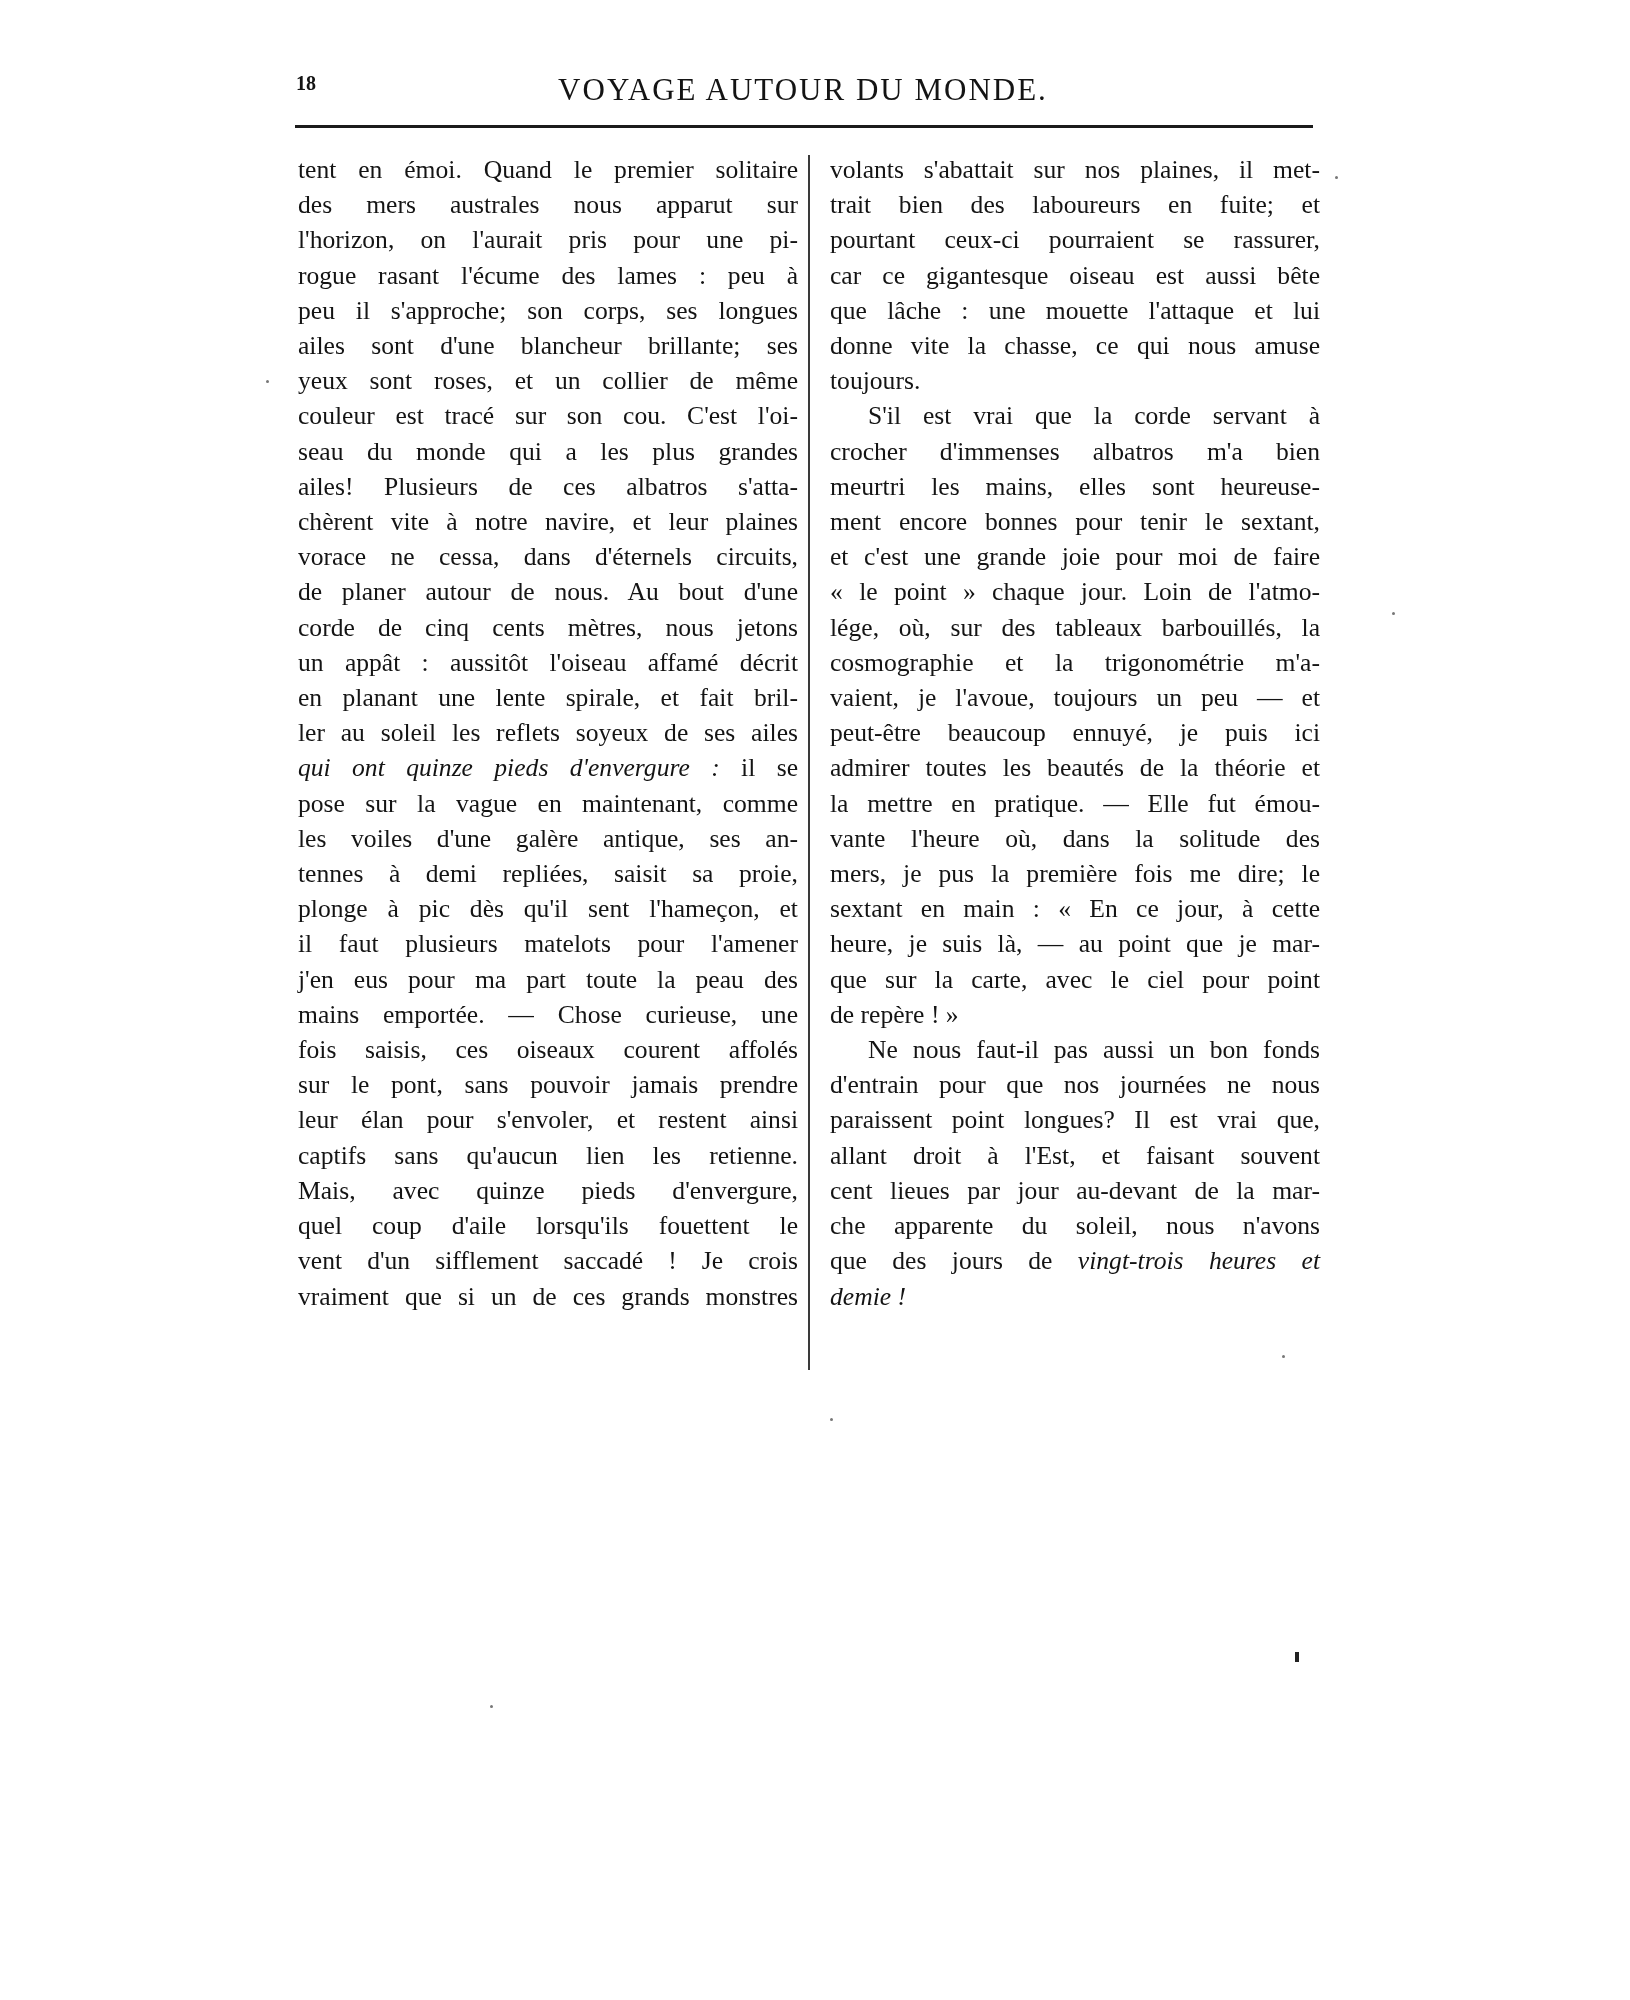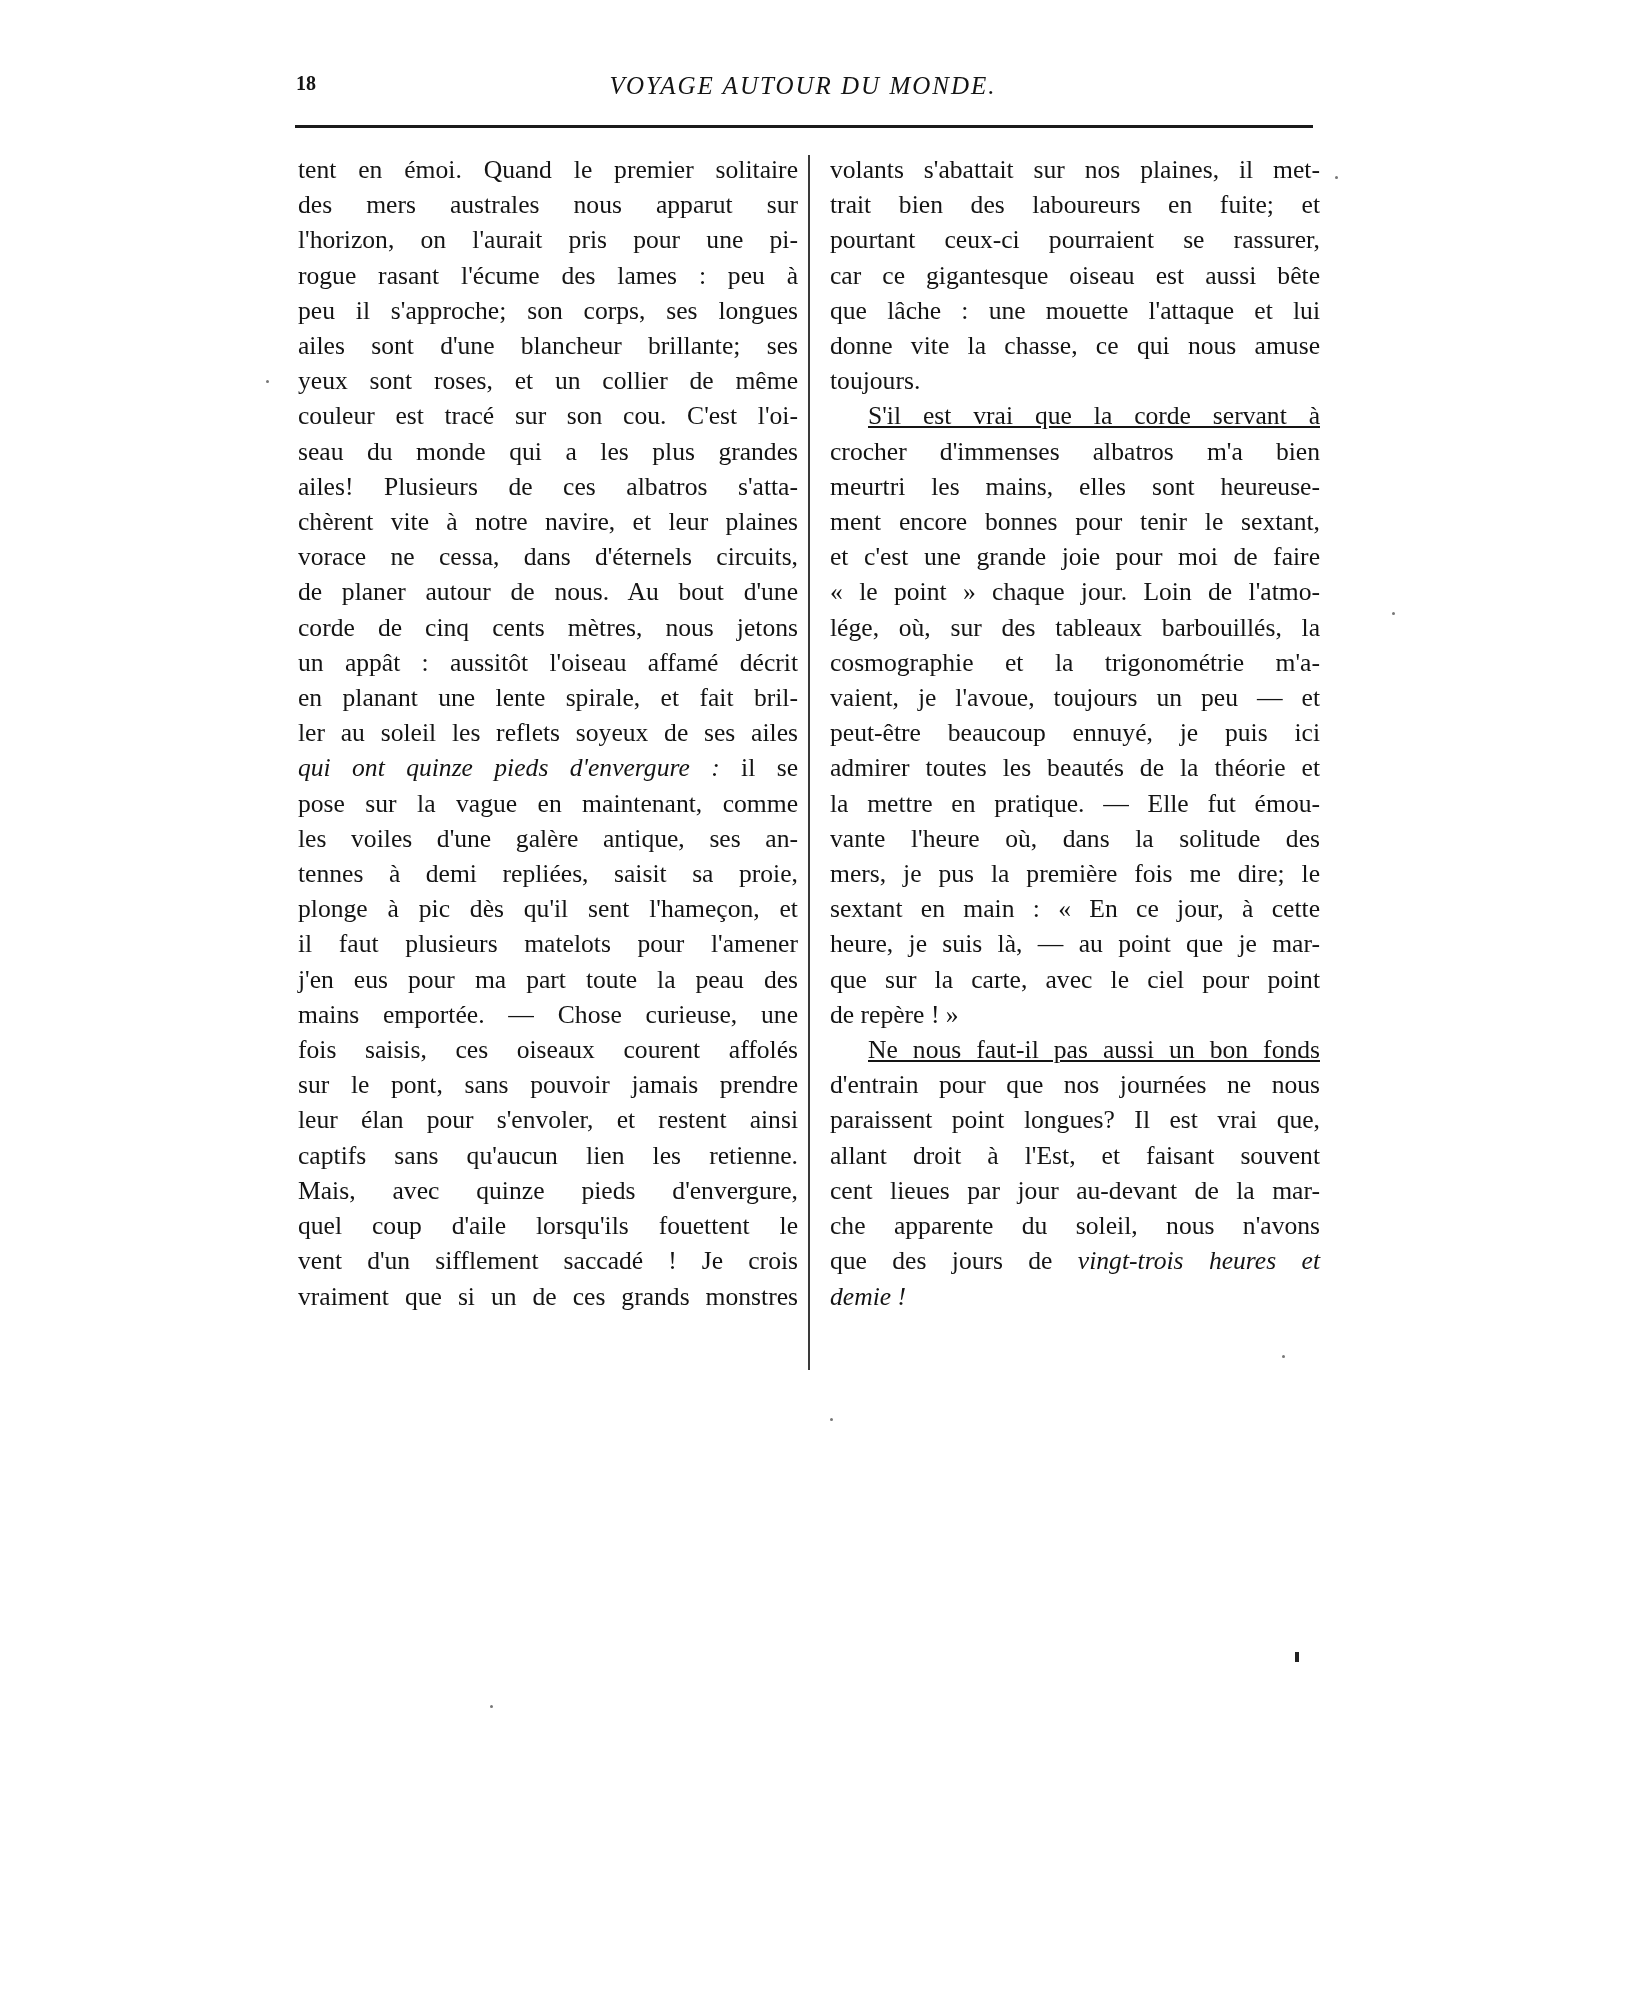--- a/index.html
+++ b/index.html
@@ -3,31 +3,31 @@
   <meta charset="utf-8">
   <style>
     html, body { margin: 0; padding: 0; background: #ffffff; }
     body { width: 1630px; height: 2000px; position: relative; overflow: hidden;
            font-family: "DejaVu Serif", "Liberation Serif", serif; color: #141414; }
     .page { position: absolute; left: 0; top: 0; width: 1630px; height: 2000px; }
     .running-head { position: absolute; top: 72px; left: 292px; width: 1022px; height: 40px; }
     .page-number { position: absolute; left: 4px; top: 0; font-size: 20px;
                    font-family: "Liberation Serif", serif; font-weight: bold; }
     .head-title { position: absolute; left: 0; right: 0; top: 0; text-align: center;
-                  font-size: 25px; letter-spacing: 2px; font-family: "Liberation Serif", serif; font-style: italic; }
+                  font-size: 31px; letter-spacing: 2px; font-family: "Liberation Serif", serif; }
     .head-rule { position: absolute; top: 125px; left: 295px; width: 1018px; height: 3px;
                  background: #1b1b1b; }
     .column { position: absolute; top: 152px; width: 500px;
               font-family: "Liberation Serif", serif; font-size: 25.6px;
               line-height: 35.2px; text-align: justify; }
     .col-left { left: 298px; }
     .col-right { left: 830px; width: 490px; }
     .line { display: block; white-space: nowrap; text-align-last: justify; }
     .line.last { text-align-last: left; }
-    .line.indent { padding-left: 38px; text-decoration: underline; }
+    .line.indent { padding-left: 38px; }
     .col-rule { position: absolute; left: 808px; top: 155px; width: 2px; height: 1215px;
                 background: #3a3a3a; }
     em { font-style: italic; }
     .speck { position: absolute; width: 3px; height: 3px; background: #777; border-radius: 50%; }
     .margin-mark { position: absolute; left: 1295px; top: 1652px; width: 4px; height: 10px;
                    background: #222; }
   </style>
 </head>
 <body>
 

